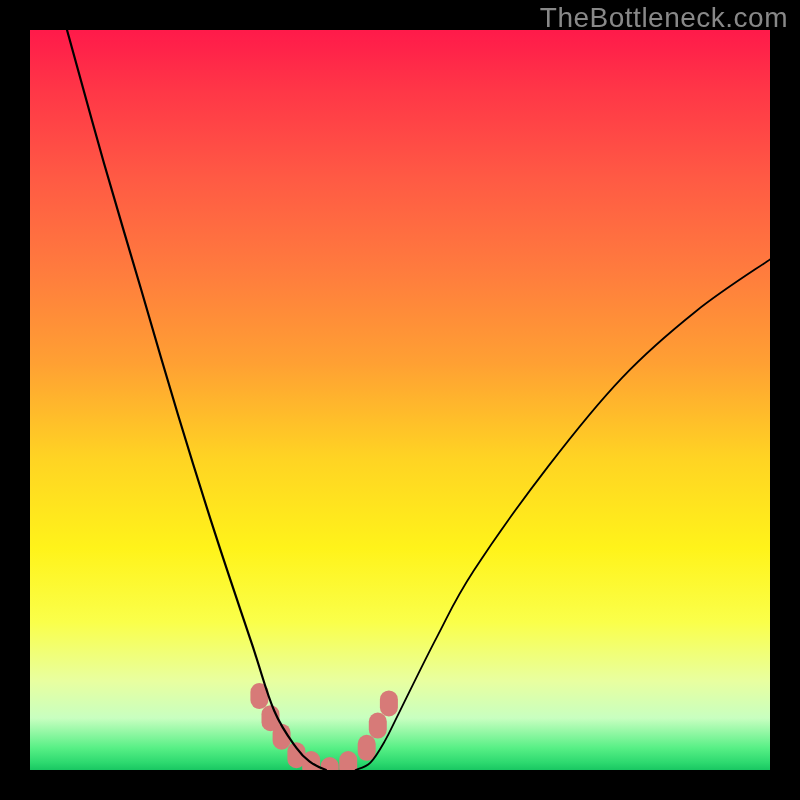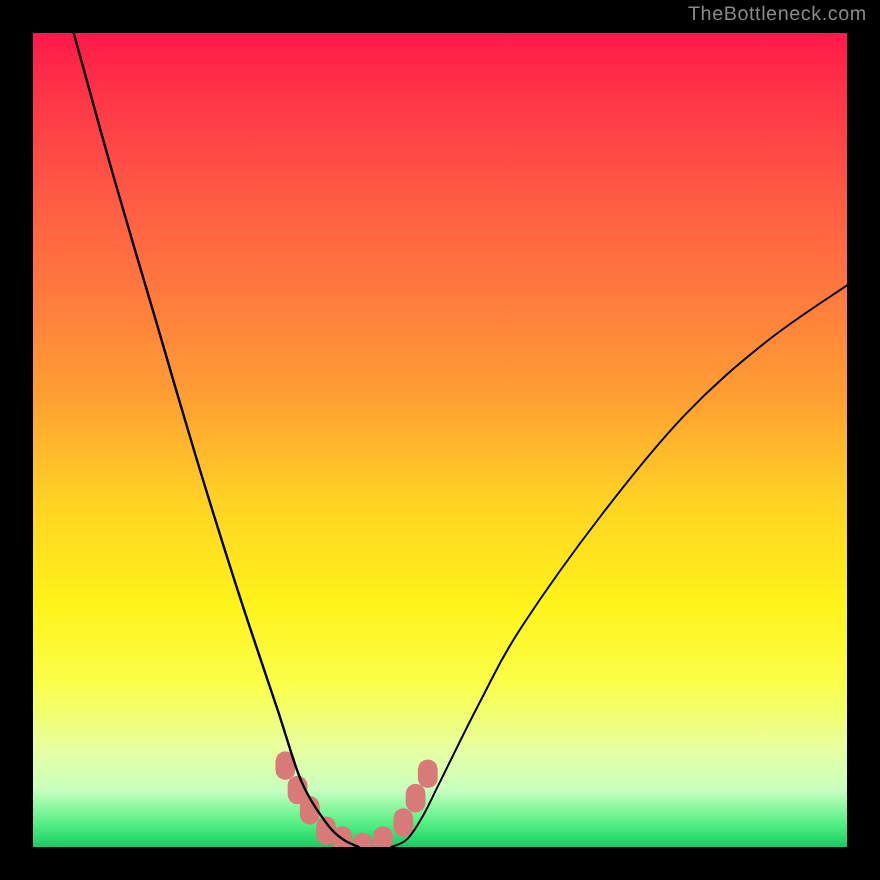--- a/index.html
+++ b/index.html
@@ -49,21 +49,21 @@
   }
   svg.curves {
     position: absolute;
     inset: 0;
   }
   .watermark {
     position: absolute;
     top: 2px;
     right: 12px;
     color: #888;
-    font-size: 18px;
+    font-size: 28px;
     letter-spacing: 0.5px;
     user-select: none;
   }
 </style>
 </head>
 <body>
 
 <div class="frame">
   <div class="watermark">TheBottleneck.com</div>
   <div class="plot">

